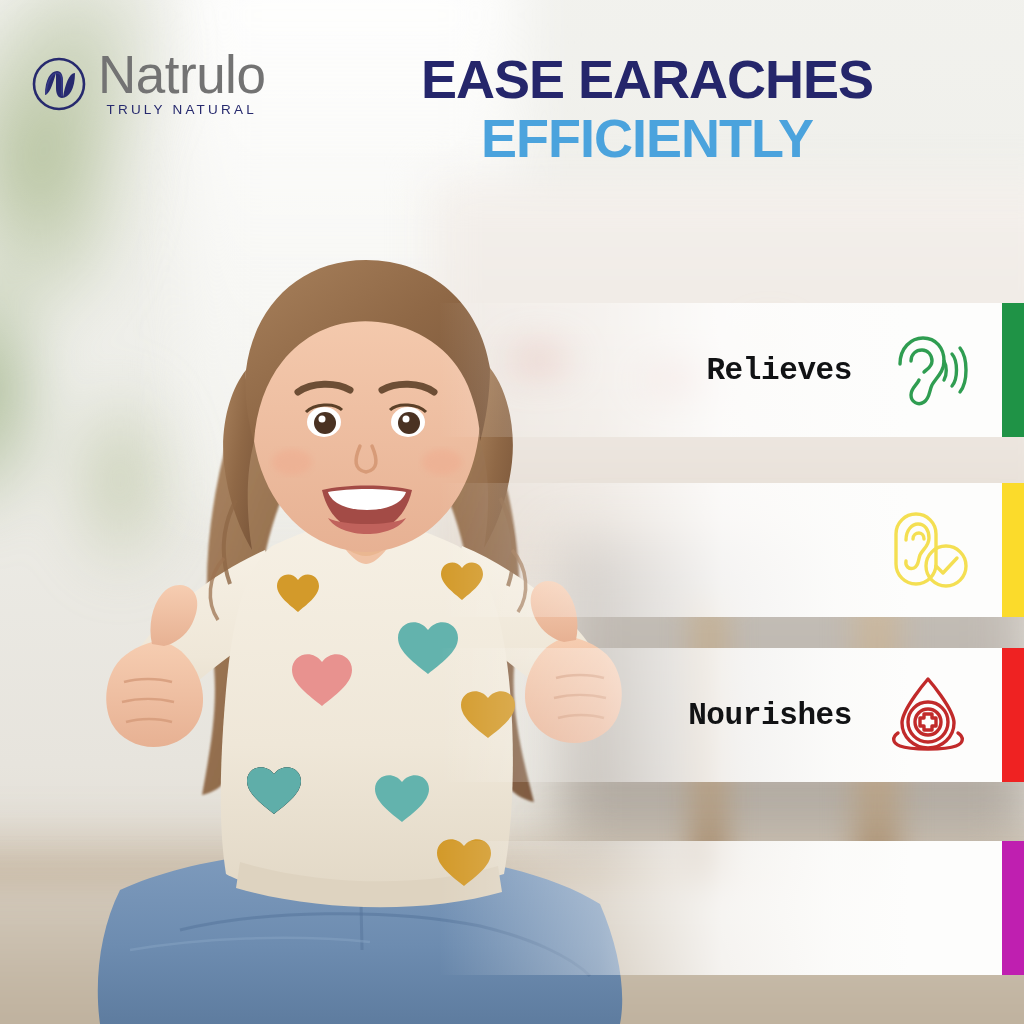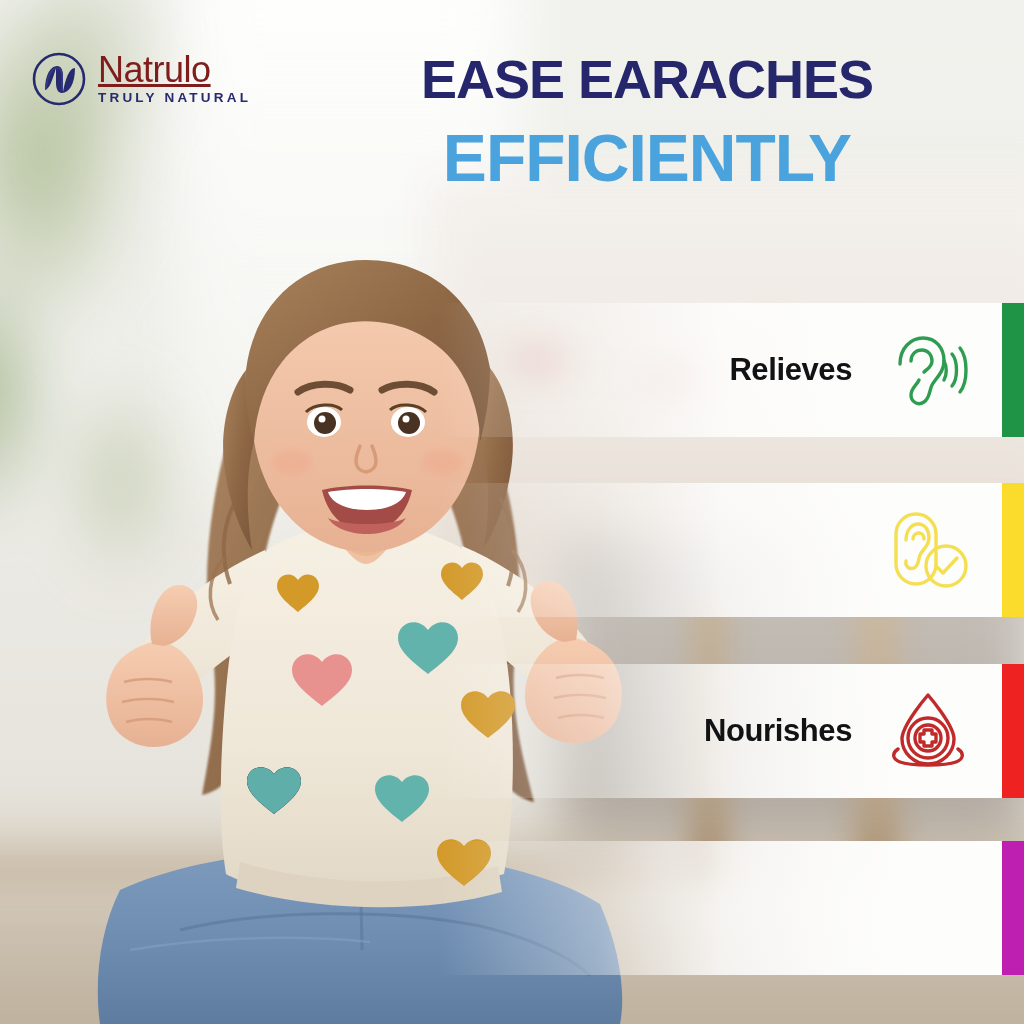--- a/index.html
+++ b/index.html
@@ -70,36 +70,36 @@
 
   
   #child { position:absolute; left:60px; top:250px; width:620px; height:774px; }
   #child svg { width:100%; height:100%; display:block; }
 
   
   #logo { position:absolute; left:30px; top:50px; display:flex; align-items:center; gap:10px; }
   #logo .mark { width:58px; height:58px; flex:0 0 58px; }
   #logo .wordmark { display:flex; flex-direction:column; align-items:stretch; }
   #logo .brand {
-    font-size:36px; font-weight:400; color:#7f1d1d; letter-spacing:-.5px;
-    line-height:.95; font-family:"Liberation Sans", sans-serif;text-decoration:underline;
+    font-size:53px; font-weight:400; color:#737373; letter-spacing:-.5px;
+    line-height:.95; font-family:"Liberation Sans", sans-serif;
   }
   #logo .tagline {
-    font-size:13.5px; font-weight:700; color:#272a6e; letter-spacing:3.2px;
+    font-size:13.5px; font-weight:400; color:#272a6e; letter-spacing:3.2px;
     text-align:center; margin-top:2px;
   }
 
   #headline { position:absolute; left:300px; top:52px; right:30px; text-align:center; }
   #headline .line1 {
     font-size:54px; font-weight:700; color:#25266b; letter-spacing:-1px;
     line-height:1.0; white-space:nowrap;
   }
   #headline .line2 {
-    font-size:66px; font-weight:700; color:#4ba3dd; letter-spacing:-1px;
-    line-height:1.05; margin-top:18px; white-space:nowrap;
+    font-size:54px; font-weight:700; color:#4ba3dd; letter-spacing:-1px;
+    line-height:1.05; margin-top:4px; white-space:nowrap;
   }
 
   
   .card {
     position:absolute; right:0; height:134px; display:flex; align-items:center;
     left:80px;
   }
   .card .sheet {
     position:absolute; inset:0;
     background:linear-gradient(90deg,
@@ -107,32 +107,33 @@
        rgba(255,255,255,0) 38%,
        rgba(255,255,255,.35) 55%,
        rgba(255,255,255,.82) 68%,
        rgba(253,253,252,.97) 80%,
        #fdfdfc 88%);
   }
   .card .inner {
     position:relative; z-index:2; margin-left:auto;
     display:flex; align-items:center; gap:34px;
     padding-right:54px;
+    font-family:Liberation Mono, monospace;
   }
   .card .label {
     font-size:31px; font-weight:700; color:#111214; letter-spacing:-.4px;
     white-space:nowrap;
   }
   .card .icon { width:84px; height:84px; flex:0 0 84px; display:block; }
   .card .icon svg { width:100%; height:100%; display:block; }
   .card .accent { position:absolute; right:0; top:0; width:22px; height:100%; z-index:3; }
 
   #card-0 { top:303px; }
   #card-1 { top:483px; }
-  #card-2 { top:664px; }
+  #card-2 { top:648px; }
   #card-3 { top:841px; }
 </style>
 </head>
 <body>
 
 <div id="bg">
   <div class="layer bg-base"></div>
   <div class="bg-window"></div>
   <div class="bg-shelf"></div>
   <div class="bg-red-objs"></div>

